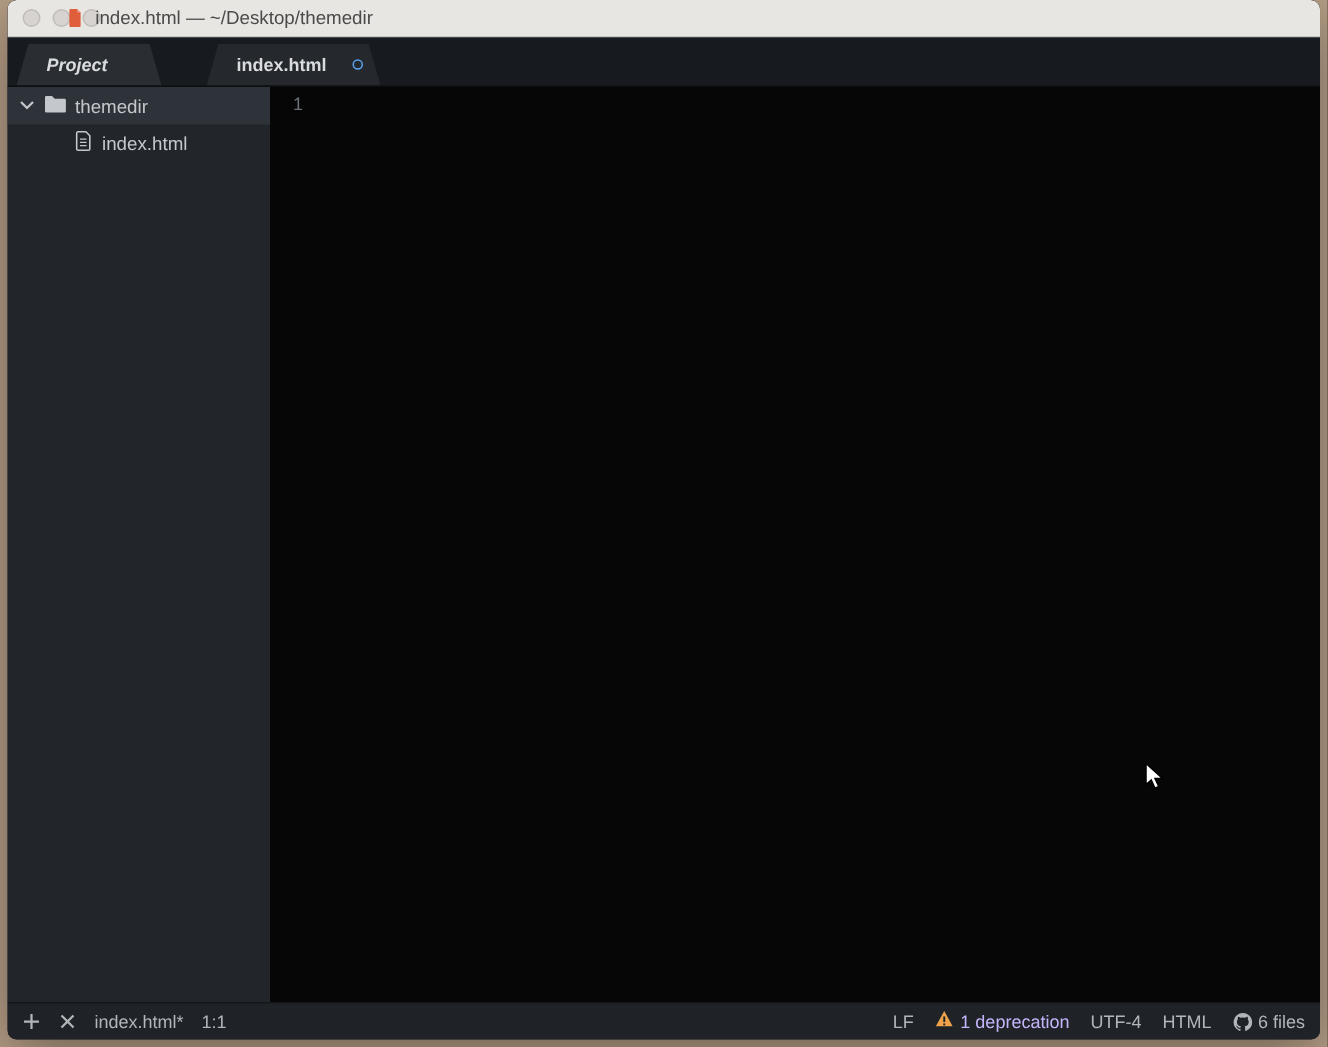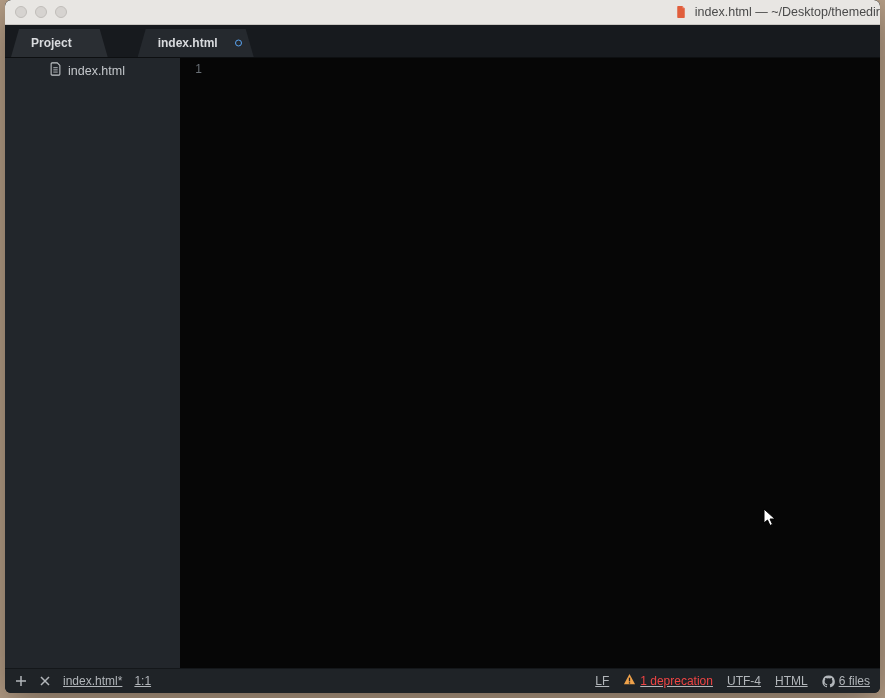--- a/index.html
+++ b/index.html
@@ -13,36 +13,36 @@
 }
 
 
 .titlebar {
   height: 25px; background: #e8e6e3; display: flex; align-items: center;
   position: relative; border-top-left-radius: 6px; border-top-right-radius: 6px;
   border-bottom: 1px solid #c9c6c2;
 }
 .traffic-lights { display: flex; gap: 8px; margin-left: 10px; }
 .tl { width: 12px; height: 12px; border-radius: 50%; background: #d6d3d0; border: 0.5px solid #c0bdb9; }
-.titlebar-title { position: absolute; left: 0; right: 0; text-align: right; font-size: 12.5px; color: #4a4a4a; pointer-events: none; padding-left: 39px; }
+.titlebar-title { position: absolute; left: 0; right: 0; text-align: left; font-size: 12.5px; color: #4a4a4a; pointer-events: none; padding-left: 39px; }
 .titlebar-icon { display: inline-block; width: 12px; height: 12px; vertical-align: -2px; margin-right: 4px; }
 
 
 .tabbar {
   height: 33px; background: #171a1e; display: flex; align-items: flex-end;
   border-bottom: 1px solid #0d0f11; flex-shrink: 0;
 }
 .tab {
   position: relative; height: 28px; display: flex; align-items: center;
   padding: 0 36px 0 20px; margin-left: 6px;
   background: #25292e; color: #d9dbde; font-size: 12px; font-weight: 600;
   clip-path: polygon(8px 0, calc(100% - 8px) 0, 100% 100%, 0 100%);
   cursor: default;
 }
-.tab.project-tab { background: #2a2e33; }
+.tab.project-tab { background: #2a2e33; font-style: italic; }
 .tab.file-tab { margin-left: 30px; }
 .tab .modified-dot {
   width: 7px; height: 7px; border-radius: 50%; border: 1.5px solid #5aa3ef;
   position: absolute; right: 12px; top: 50%; transform: translateY(-50%);
 }
 
 
 .main { flex: 1; display: flex; min-height: 0; }
 .sidebar {
   width: 175px; background: #22262b; overflow-y: auto; font-size: 12.5px;
@@ -63,26 +63,26 @@
 .gutter {
   width: 32px; background: #060606; color: #6a7076; font-size: 12px;
   padding-top: 4px; text-align: right; padding-right: 10px; user-select: none;
 }
 .code-area { flex: 1; }
 
 
 .statusbar {
   height: 25px; background: #1f2327; border-top: 1px solid #14171a;
   display: flex; align-items: center; font-size: 12px; color: #b2b6ba;
-  padding: 0 10px; flex-shrink: 0; text-decoration: underline;
+  padding: 0 10px; flex-shrink: 0;
 }
 .statusbar .left { display: flex; align-items: center; gap: 12px; }
 .statusbar .right { margin-left: auto; display: flex; align-items: center; gap: 14px; text-align: right; }
 .sb-item { display: flex; align-items: center; gap: 4px; cursor: default; }
-.sb-item.warn { color: #ef4444; }
+.sb-item.warn { color: #c4b5fd; }
 .plus-icon, .x-icon { width: 12px; height: 12px; display: inline-flex; }
 .github-icon { width: 13px; height: 13px; display: inline-flex; }
 
 .chev svg, .folder-icon svg, .file-icon svg, .plus-icon svg, .x-icon svg,
 .github-icon svg, .warn-icon svg, .titlebar-icon svg { width: 100%; height: 100%; }
 
 .cursor-pointer {
   position: absolute; left: 763px; top: 508px; width: 14px; height: 20px;
   pointer-events: none; z-index: 100;
 }
@@ -115,20 +115,33 @@
     </div>
     <div class="tab file-tab">
       <span>index.html</span>
       <span class="modified-dot"></span>
     </div>
   </div>
 
   <div class="main">
 
     <div class="sidebar">
+      <div class="tree-row folder">
+        <span class="chev">
+          <svg viewBox="0 0 10 10" width="10" height="10">
+              <path d="M1 3l4 4 4-4" stroke="#c4c7cb" stroke-width="1.5" fill="none"></path>
+            </svg>
+        </span>
+        <span class="folder-icon">
+          <svg viewBox="0 0 16 14" width="15" height="13">
+              <path fill="#c4c7cb" d="M1 2a1 1 0 0 1 1-1h4l2 2h7a1 1 0 0 1 1 1v8a1 1 0 0 1-1 1H2a1 1 0 0 1-1-1V2z"></path>
+            </svg>
+        </span>
+        <span class="label">themedir</span>
+      </div>
       <div class="tree-row file">
         <span class="file-icon">
           <svg viewBox="0 0 14 16" width="13" height="14">
               <path fill="none" stroke="#c4c7cb" stroke-width="1.2" d="M3 1h6l3 3v10a1 1 0 0 1-1 1H3a1 1 0 0 1-1-1V2a1 1 0 0 1 1-1z"></path>
               <path stroke="#c4c7cb" stroke-width="1" d="M4.5 6.5h5M4.5 9h5M4.5 11.5h5"></path>
             </svg>
         </span>
         <span class="label">index.html</span>
       </div>
     </div>

